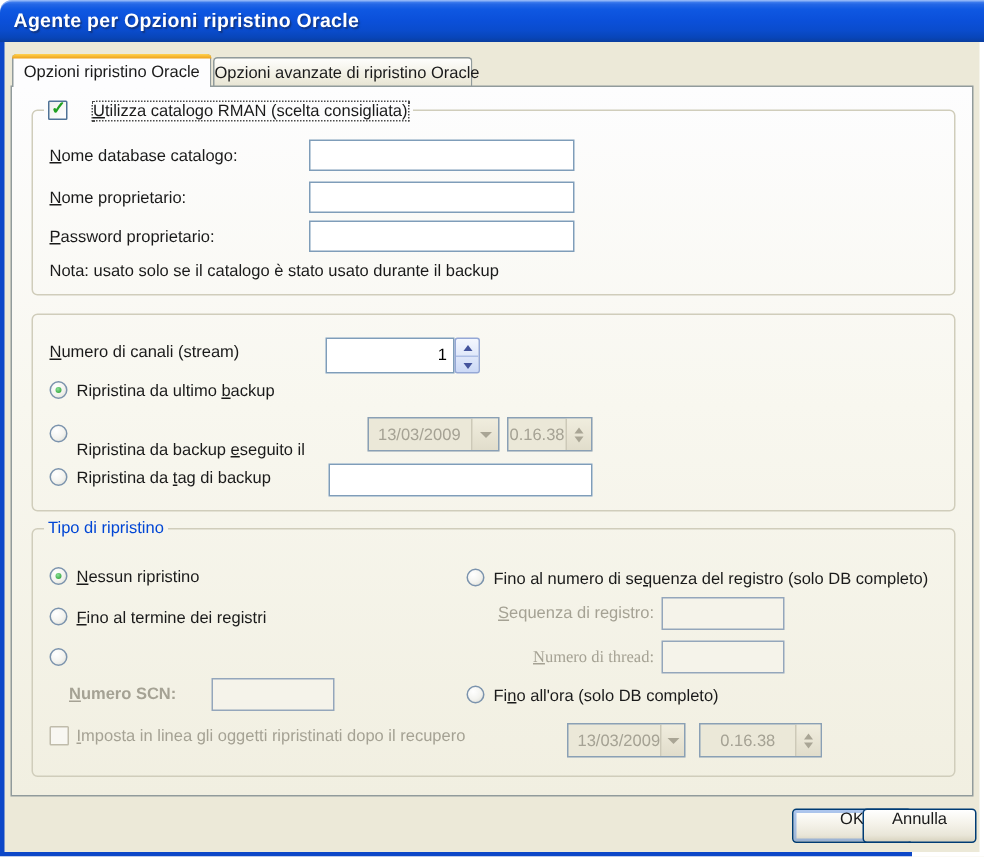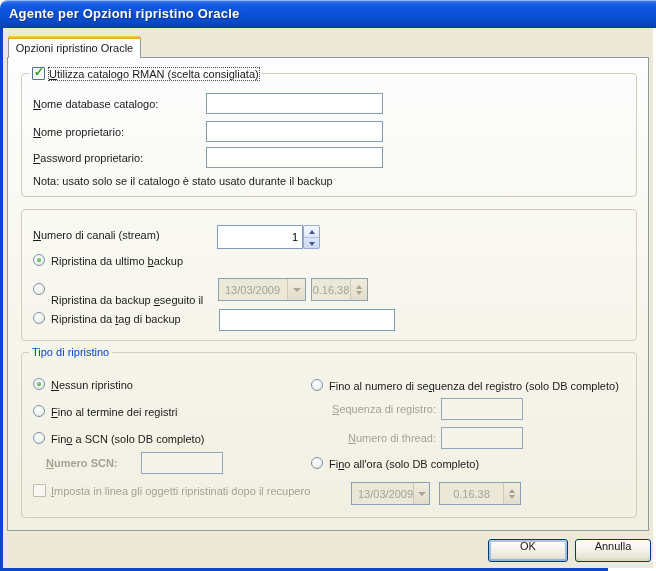--- a/index.html
+++ b/index.html
@@ -35,65 +35,68 @@
   .ralign{text-align:right;}
   
   .edit{position:absolute;box-sizing:border-box;border:1px solid #7f9db9;background:#fff;font:11px "Liberation Sans",sans-serif;padding:2px 4px;outline:none;}
   .edit.dis{border-color:#94a6bb;background:#f5f3ea;}
   
   .cb{position:relative;width:13px;height:13px;border:1px solid #4f7296;border-radius:1px;box-sizing:border-box;background:linear-gradient(135deg,#f0f0ec,#ffffff);flex:none;cursor:pointer;}
   .cb .mark{position:absolute;left:1px;top:-2px;color:#21a121;font-size:12px;font-weight:bold;line-height:13px;}
   .cb.abs{position:absolute;}
   .cb.dis{border-color:#c0bcab;background:#f8f7f2;cursor:default;}
   .cb-label{cursor:pointer;}
-  .focus{outline:1px dotted #4b4b4b;}
+  .focus{outline:1px dotted #4b4b4b;margin-left:13px;}
   
   .radio{position:absolute;width:12px;height:12px;border:1px solid #7b93ad;border-radius:50%;box-sizing:border-box;cursor:pointer;
     background:radial-gradient(circle at 35% 30%,#ffffff 0%,#f3f3ef 55%,#dadad2 100%);}
   .radio.sel::after{content:'';position:absolute;left:3px;top:3px;width:4px;height:4px;border-radius:50%;
     background:radial-gradient(circle at 40% 35%,#8ee09a,#3faf49 70%,#2c8f34);}
   
-  .combo{position:absolute;box-sizing:border-box;border:1px solid #8aa0b5;background:#ebe8d8;color:#a5a294;display:flex;align-items:stretch;overflow:hidden;}
+  .combo{position:absolute;box-sizing:border-box;border:1px solid #8aa0b5;background:#ebe8d8;color:#a5a294;display:flex;align-items:stretch;overflow:hidden;margin-left:27px;}
   .combo .txt{flex:1;display:flex;align-items:center;padding-left:6px;}
   .combo .txt.center{justify-content:center;padding-left:0;}
   .combo .dd{width:17px;border-left:1px solid #cdc9b8;display:flex;align-items:center;justify-content:center;background:linear-gradient(180deg,#f0edde,#e1ddcb);}
   .arr-down{width:0;height:0;border-left:4px solid transparent;border-right:4px solid transparent;border-top:4px solid #a9a595;}
   .spincol{width:16px;display:flex;flex-direction:column;align-items:center;justify-content:center;gap:2px;background:linear-gradient(180deg,#f0edde,#e1ddcb);border-left:1px solid #cdc9b8;}
   .arr-up-s{width:0;height:0;border-left:3px solid transparent;border-right:3px solid transparent;border-bottom:4px solid #a9a595;}
   .arr-dn-s{width:0;height:0;border-left:3px solid transparent;border-right:3px solid transparent;border-top:4px solid #a9a595;}
   
   .spinner{position:absolute;}
   .spinner .edit{left:0;top:0;width:86px;height:24px;text-align:right;padding-right:4px;}
   .spin2{position:absolute;left:86px;top:0;width:17px;height:24px;border:1px solid #95a8d6;border-radius:2px;box-sizing:border-box;overflow:hidden;background:linear-gradient(180deg,#f4f7fe,#ccd9f6);}
   .spin-half{height:11px;display:flex;align-items:center;justify-content:center;cursor:pointer;}
   .spin-half.top{border-bottom:1px solid #aebfe6;}
   .arr-up-b{width:0;height:0;border-left:3px solid transparent;border-right:3px solid transparent;border-bottom:4px solid #44549c;}
   .arr-dn-b{width:0;height:0;border-left:3px solid transparent;border-right:3px solid transparent;border-top:4px solid #44549c;}
   
   .btn{position:absolute;height:23px;border:1px solid #003c74;border-radius:3px;box-sizing:border-box;text-align:center;line-height:21px;cursor:pointer;
     background:linear-gradient(180deg,#ffffff,#f4f2e9 45%,#e9e6d8 80%,#d8d3bf);font:11px "Liberation Sans",sans-serif;}
-  .btn.default{box-shadow:inset 0 0 0 2px rgba(104,150,222,.55);}
+  .btn.default{box-shadow:inset 0 0 0 2px rgba(104,150,222,.55);margin-left:40px;}
 </style>
 </head>
 <body>
 
 <div class="window">
 
   <div class="titlebar">
     <span class="title-text">Agente per Opzioni ripristino Oracle</span>
     <div class="close-btn">
       <span class="close-glyph">✕</span>
     </div>
   </div>
 
   <div class="frame">
     <div class="client">
 
       <div class="tab active">
         <span>Opzioni ripristino Oracle</span>
+      </div>
+      <div class="tab inactive">
+        <span>Opzioni avanzate di ripristino Oracle</span>
       </div>
 
       <div class="page">
 
         <fieldset class="grp" style="left:13px;top:9px;width:616px;height:130px;">
           <legend>
             <span class="cb">
               <span class="mark">✓</span>
             </span>
             <span class="cb-label focus"><span></span><span class="u">U</span><span>tilizza catalogo RMAN (scelta consigliata)</span></span>
@@ -149,35 +152,34 @@
           <legend class="grp-title">Tipo di ripristino</legend>
         </fieldset>
 
         <span class="radio sel" style="left:25px;top:320px;"></span>
         <span class="lbl" style="left:43px;top:321px;"><span></span><span class="u">N</span><span>essun ripristino</span></span>
 
         <span class="radio" style="left:25px;top:347px;"></span>
         <span class="lbl" style="left:43px;top:348px;"><span></span><span class="u">F</span><span>ino al termine dei registri</span></span>
 
         <span class="radio" style="left:25px;top:374px;"></span>
-        <span class="lbl" style="left:43px;top:375px;"><span>Fin</span><span class="u">o</span><span> a SCN (solo DB completo)</span></span>
 
         <span class="lbl dis-t" style="left:38px;top:399px;font-weight:bold;"><span></span><span class="u">N</span><span>umero SCN:</span></span>
         <input class="edit dis" style="left: 133px; top: 394px; width: 82px; height: 22px;" disabled="" value="">
 
         <span class="cb abs dis" style="left:25px;top:426px;"></span>
         <span class="lbl dis-t" style="left:43px;top:427px;"><span></span><span class="u">I</span><span>mposta in linea gli oggetti ripristinati dopo il recupero</span></span>
 
         <span class="radio" style="left:303px;top:321px;"></span>
         <span class="lbl" style="left:321px;top:322px;text-align:center;"><span>Fino al numero di se</span><span class="u">q</span><span>uenza del registro (solo DB completo)</span></span>
 
         <span class="lbl dis-t ralign" style="left:300px;top:345px;width:128px;"><span></span><span class="u">S</span><span>equenza di registro:</span></span>
         <input class="edit dis" style="left: 433px; top: 340px; width: 82px; height: 22px;" disabled="" value="">
 
-        <span class="lbl dis-t ralign" style="left:300px;top:374px;width:128px;"><span></span><span class="u">N</span><span>umero di thread:</span></span>
+        <span class="lbl dis-t ralign" style="left:300px;top:374px;width:128px;font-family:Liberation Serif, serif;"><span></span><span class="u">N</span><span>umero di thread:</span></span>
         <input class="edit dis" style="left: 433px; top: 369px; width: 82px; height: 22px;" disabled="" value="">
 
         <span class="radio" style="left:303px;top:399px;"></span>
         <span class="lbl" style="left:321px;top:400px;"><span>Fi</span><span class="u">n</span><span>o all'ora (solo DB completo)</span></span>
 
         <div class="combo" style="left:343px;top:424px;width:79px;height:23px;">
           <span class="txt">13/03/2009</span>
           <span class="dd">
               <i class="arr-down"></i>
             </span>

